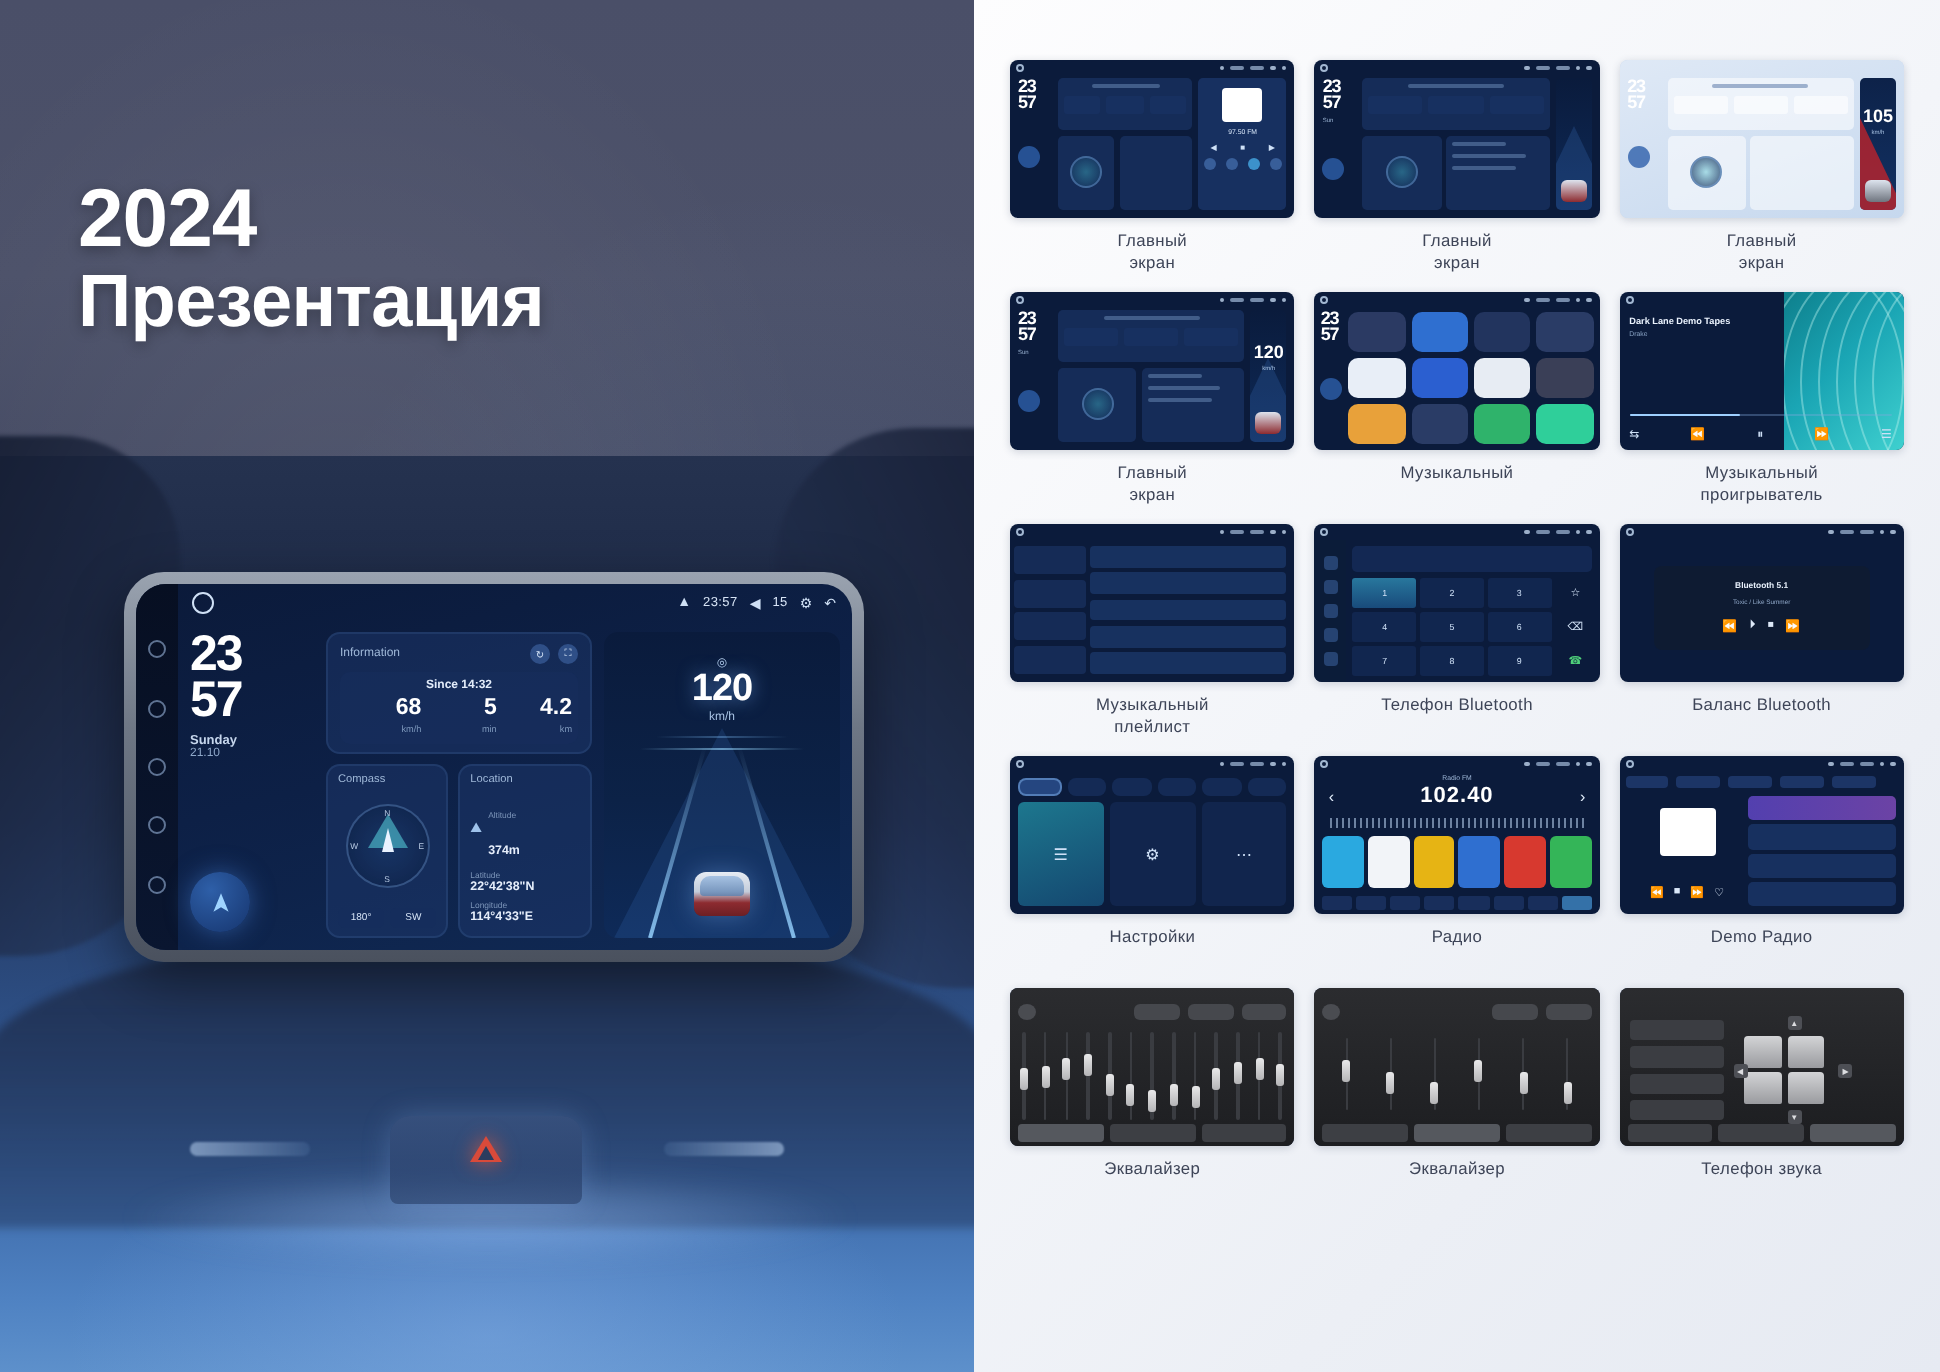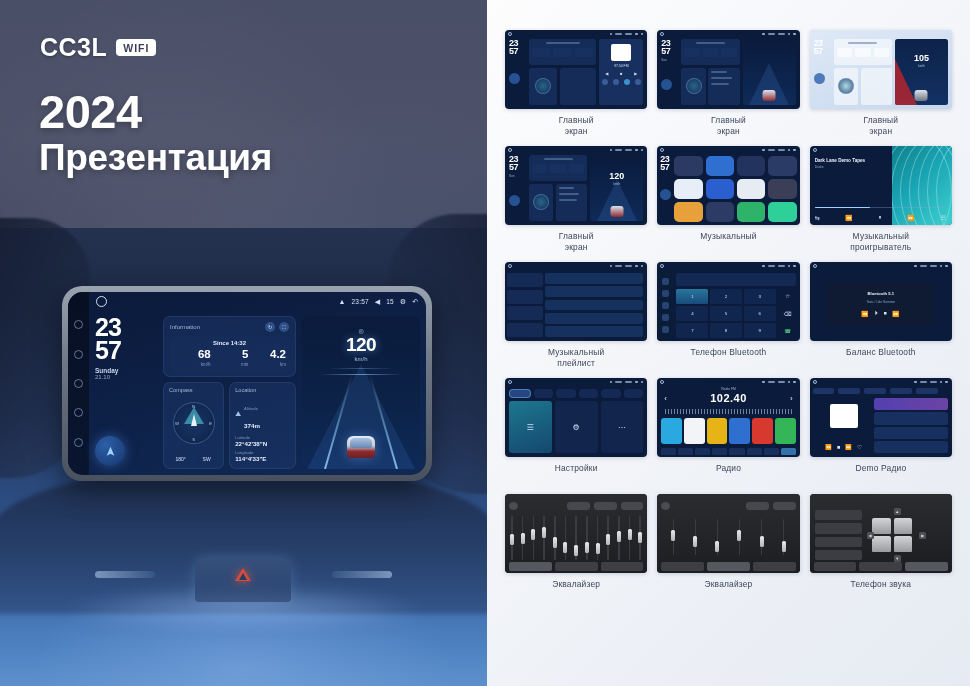--- a/index.html
+++ b/index.html
@@ -25,21 +25,21 @@
   
   .logo { position:absolute; left:40px; top:33px; display:flex; align-items:center; gap:9px; }
   .logo-text { font-size:25px; font-weight:bold; color:#fff; letter-spacing:.5px;
     text-shadow:0 1px 3px rgba(0,0,0,.35); }
   .logo-badge { background:#fff; color:#3a3f57; font-size:10.5px; font-weight:bold;
     padding:2.5px 7px 2px; border-radius:4px; letter-spacing:1px; }
 
   
   .headline { position:absolute; left:39px; top:87px; color:#fff;
     font-weight:bold; line-height:1.08; text-shadow:0 2px 7px rgba(0,0,0,.30); }
-  .h-year { font-size:47px; letter-spacing:-.5px; }
+  .h-year { font-size:41px; letter-spacing:-.5px; }
   .h-l1, .h-l2 { font-size:37px; letter-spacing:-.3px; }
 
   
   .dash { position:absolute; left:0; top:228px; width:487px; height:458px; }
   .dash-bg { position:absolute; inset:0;
     background:
       radial-gradient(ellipse 300px 150px at 50% 96%, rgba(140,180,235,.40), rgba(0,0,0,0) 70%),
       linear-gradient(180deg, #25324f 0%, #1e2b48 18%, #23365c 40%, #2d4f85 62%,
                       #3f6cab 80%, #4f82c2 92%, #5d90cb 100%);
   }
@@ -205,21 +205,21 @@
   .mh-info { height:26px; padding:3px; }
   .mh-line { height:2px; border-radius:1px; background:rgba(150,185,230,.35); }
   .mh-stats { display:flex; gap:3px; margin-top:4px; }
   .mh-stat { flex:1; height:9px; border-radius:1.5px; background:rgba(24,50,100,.7); }
   .mh-row { display:flex; gap:2.5px; flex:1; }
   .mh-comp { width:42%; background:rgba(32,62,118,.5); border-radius:2.5px; position:relative; }
   .mh-dial { position:absolute; left:50%; top:48%; transform:translate(-50%,-50%);
     width:16px; height:16px; border-radius:50%; border:.7px solid rgba(125,170,230,.4);
     background:radial-gradient(circle,rgba(70,190,205,.4),rgba(20,45,90,.8)); }
   .mh-loc { flex:1; background:rgba(32,62,118,.5); border-radius:2.5px; padding:3px; }
-  .mh-right { width:53px; border-radius:2.5px; position:relative; overflow:hidden;
+  .mh-right { width:18px; border-radius:2.5px; position:relative; overflow:hidden;
     background:linear-gradient(180deg,#0a1b3c,#0e2a58); }
 
   
   .light-home { background:linear-gradient(160deg,#dfe9f6,#c6d8ee); }
 
   
   .apps-wrap { position:absolute; left:17px; right:3px; top:10px; bottom:3px;
     display:grid; grid-template-columns:repeat(4,1fr); grid-template-rows:repeat(3,1fr); gap:3px; }
   .app-i { border-radius:5px; }
 
@@ -340,24 +340,20 @@
     display:flex; align-items:center; justify-content:center; font-size:4px; color:#dcdde0; }
 </style>
 </head>
 <body>
 
 <div id="app">
 
   <div class="left">
     <div class="left-vign"></div>
 
-    <div class="logo">
-      <span class="logo-text">CC3L</span>
-      <span class="logo-badge">WIFI</span>
-    </div>
 
     <div class="headline">
       <div class="h-year">2024</div>
       <div class="h-l1">Презентация</div>
     </div>
 
     <div class="dash">
       <div class="dash-bg"></div>
       <div class="cabin-left"></div>
       <div class="cabin-right"></div>

